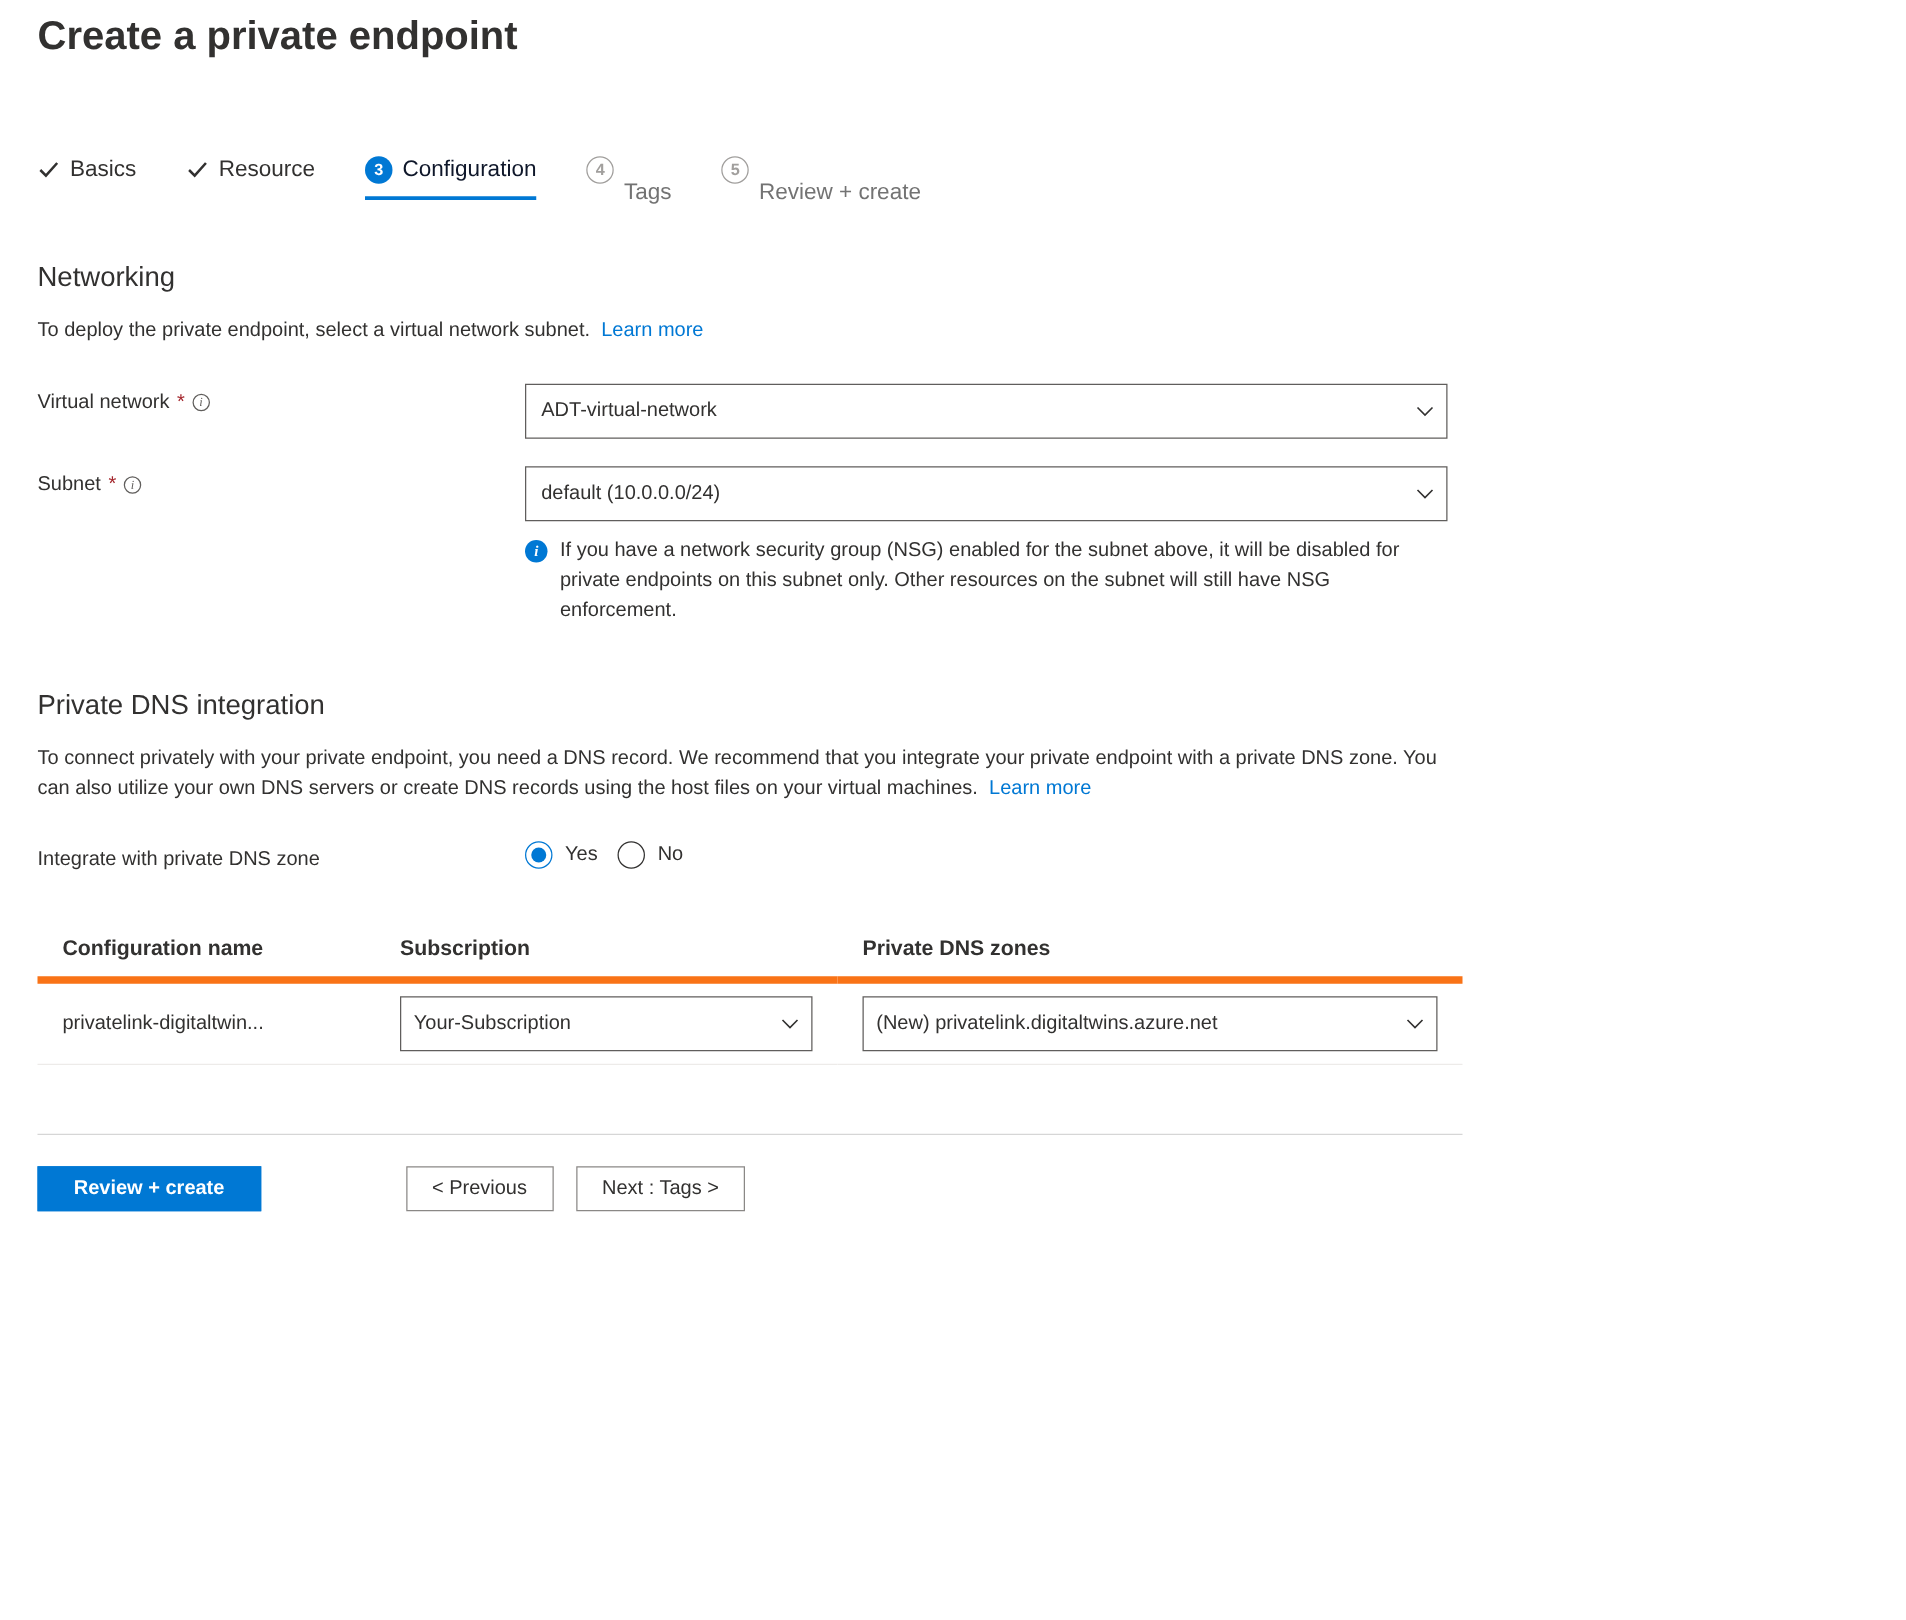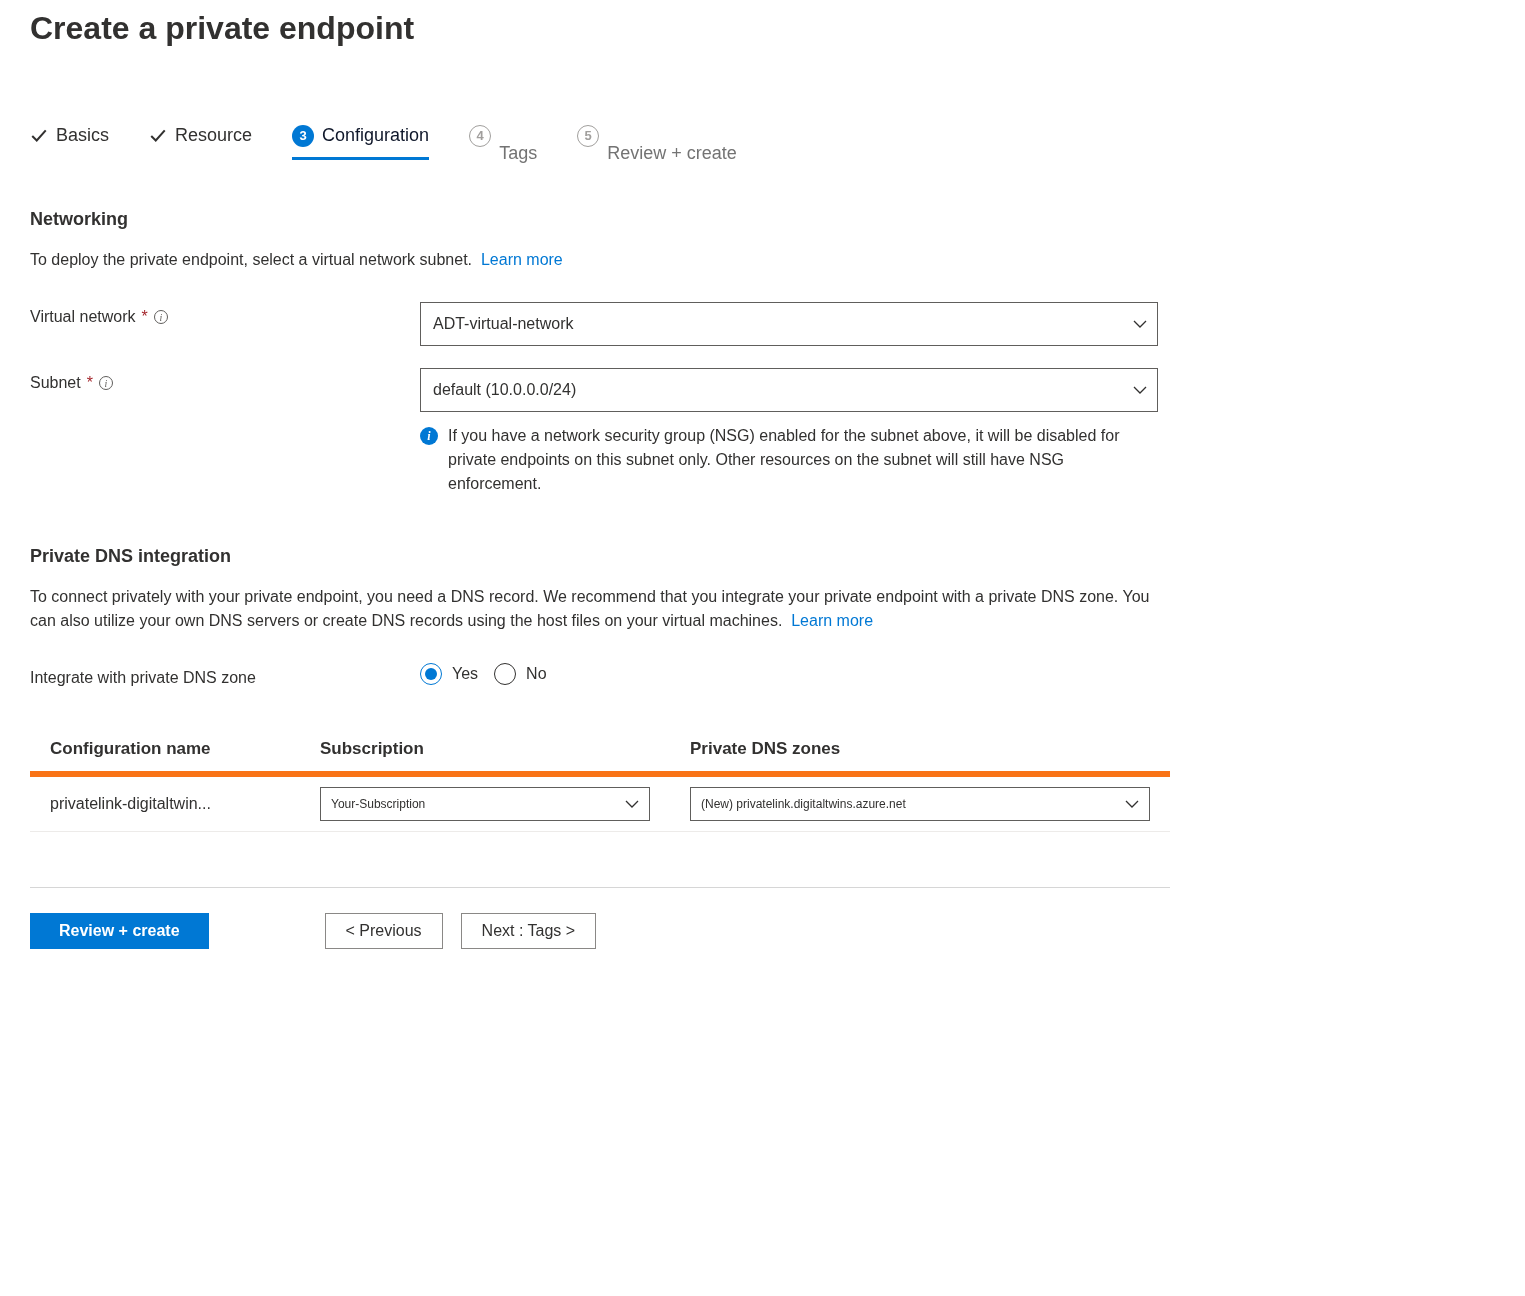--- a/index.html
+++ b/index.html
@@ -69,22 +69,22 @@
     }
     .tab-number-circle.disabled {
       border: 1.5px solid #a19f9d;
       color: #a19f9d;
     }
     .check-icon {
       width: 18px;
       height: 18px;
     }
     .section-heading {
-      font-size: 18px;
-      font-weight: 700;
+      font-size: 22px;
+      font-weight: 400;
       color: #323130;
       margin-bottom: 18px;
     }
     .section-desc {
       font-size: 16px;
       color: #323130;
       margin-bottom: 30px;
       line-height: 1.5;
     }
     .link {
@@ -220,28 +220,28 @@
       padding: 10px 20px;
       border-bottom: 1px solid #edebe9;
       font-size: 16px;
       vertical-align: middle;
     }
     .dns-table .col-config { width: 270px; }
     .dns-table .col-sub { width: 370px; }
     .table-dropdown {
       border: 1px solid #605e5c;
       padding: 5px 52px 5px 10px;
-      font-size: 12px;
+      font-size: 16px;
       background: #fff;
       cursor: pointer;
       position: relative;
       display: flex;
       align-items: center;
       width: 100%;
-      height: 34px;
+      height: 44px;
     }
     .footer {
       border-top: 1px solid #d6d6d6;
       padding-top: 25px;
       margin-top: 55px;
       display: flex;
       gap: 18px;
       align-items: center;
     }
     .btn {

